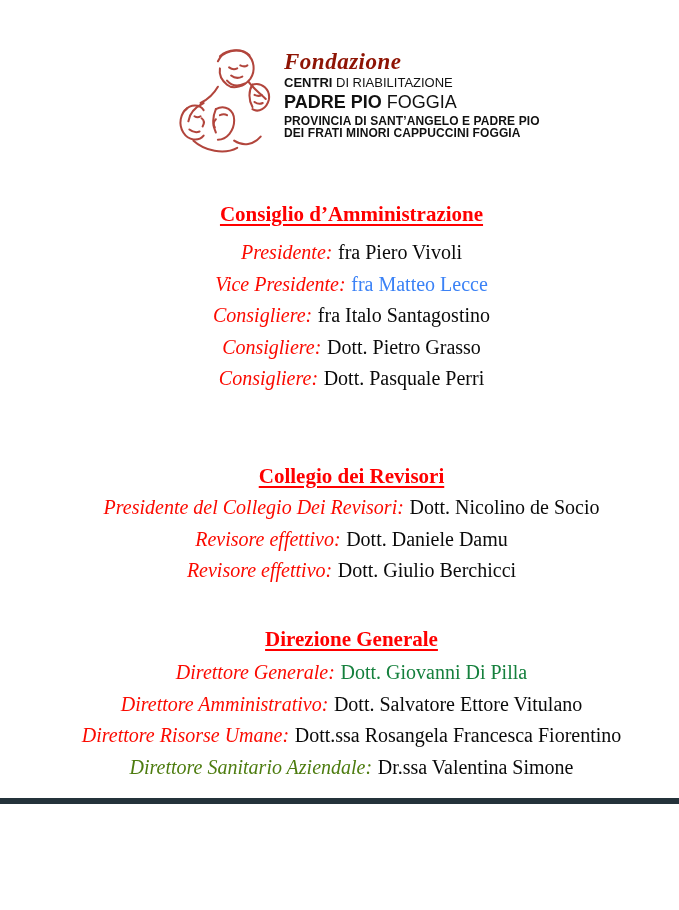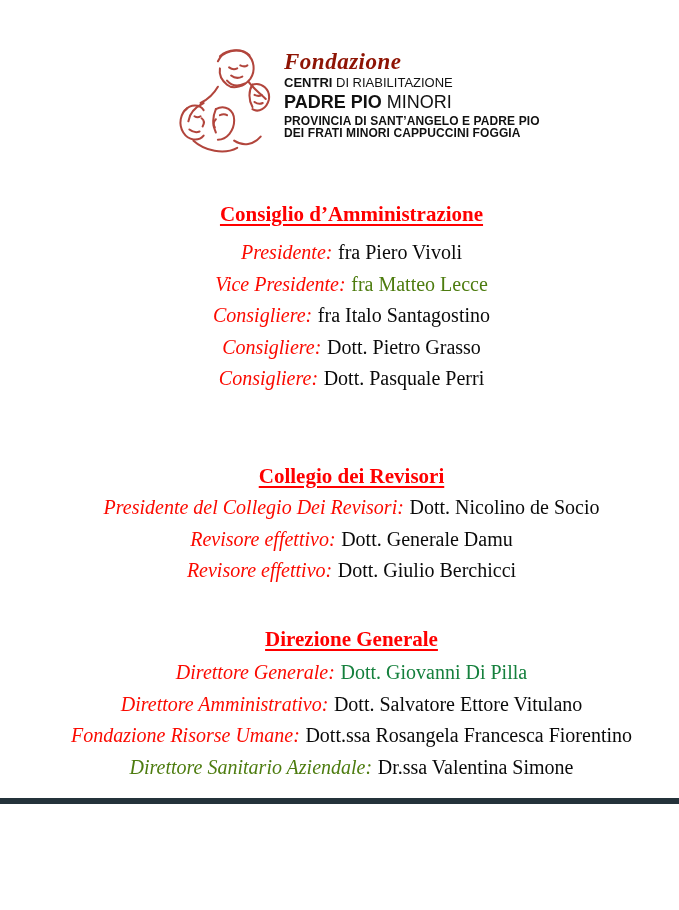--- a/index.html
+++ b/index.html
@@ -82,50 +82,50 @@
       <path d="M80,48 q4,2 7,0"></path>
       <path d="M80,55 q4,3 8,1"></path>
 
       <path d="M20,93 C31,103 50,107 63,100"></path>
       <path d="M60,93 C69,99 79,97 86,89"></path>
       <path d="M30,56 C22,60 16,66 15,74"></path>
     </svg>
     <div id="logo-text">
       <div class="brand-italic" style="color: rgb(142, 20, 4);">Fondazione</div>
       <div class="brand-line1"><span class="b">CENTRI</span><span> DI RIABILITAZIONE</span></div>
-      <div class="brand-line2"><span class="b">PADRE PIO</span><span> MINORI</span></div>
+      <div class="brand-line2"><span class="b">PADRE PIO</span><span> FOGGIA</span></div>
       <div class="brand-small first">PROVINCIA DI SANT’ANGELO E PADRE PIO</div>
       <div class="brand-small">DEI FRATI MINORI CAPPUCCINI FOGGIA</div>
     </div>
   </div>
 
   <div class="section" id="sec-1">
     <div class="section-title" style="color: rgb(255, 0, 0);">Consiglio d’Amministrazione</div>
     <div class="rows">
       <div class="row"><span class="lbl" style="color: rgb(251, 10, 0);">Presidente:</span><span class="val" style="color: rgb(10, 10, 10);">fra Piero Vivoli</span></div>
-      <div class="row"><span class="lbl" style="color: rgb(251, 10, 0);">Vice Presidente:</span><span class="val" style="color: #4d7c0f;">fra Matteo Lecce</span></div>
+      <div class="row"><span class="lbl" style="color: rgb(251, 10, 0);">Vice Presidente:</span><span class="val" style="color: #3b82f6;">fra Matteo Lecce</span></div>
       <div class="row"><span class="lbl" style="color: rgb(251, 10, 0);">Consigliere:</span><span class="val" style="color: rgb(10, 10, 10);">fra Italo Santagostino</span></div>
       <div class="row"><span class="lbl" style="color: rgb(251, 10, 0);">Consigliere:</span><span class="val" style="color: rgb(10, 10, 10);">Dott. Pietro Grasso</span></div>
       <div class="row"><span class="lbl" style="color: rgb(251, 10, 0);">Consigliere:</span><span class="val" style="color: rgb(10, 10, 10);">Dott. Pasquale Perri</span></div>
     </div>
   </div>
 
   <div class="section" id="sec-2">
     <div class="section-title" style="color: rgb(255, 0, 0);">Collegio dei Revisori</div>
     <div class="rows">
       <div class="row"><span class="lbl" style="color: rgb(251, 10, 0);">Presidente del Collegio Dei Revisori:</span><span class="val" style="color: rgb(10, 10, 10);">Dott. Nicolino de Socio</span></div>
-      <div class="row"><span class="lbl" style="color: rgb(251, 10, 0);">Revisore effettivo:</span><span class="val" style="color: rgb(10, 10, 10);">Dott. Generale Damu</span></div>
+      <div class="row"><span class="lbl" style="color: rgb(251, 10, 0);">Revisore effettivo:</span><span class="val" style="color: rgb(10, 10, 10);">Dott. Daniele Damu</span></div>
       <div class="row"><span class="lbl" style="color: rgb(251, 10, 0);">Revisore effettivo:</span><span class="val" style="color: rgb(10, 10, 10);">Dott. Giulio Berchicci</span></div>
     </div>
   </div>
 
   <div class="section" id="sec-3">
     <div class="section-title" style="color: rgb(255, 0, 0);">Direzione Generale</div>
     <div class="rows">
       <div class="row"><span class="lbl" style="color: rgb(251, 10, 0);">Direttore Generale:</span><span class="val" style="color: #15803d;">Dott. Giovanni Di Pilla</span></div>
       <div class="row"><span class="lbl" style="color: rgb(251, 10, 0);">Direttore Amministrativo:</span><span class="val" style="color: rgb(10, 10, 10);">Dott. Salvatore Ettore Vitulano</span></div>
-      <div class="row"><span class="lbl" style="color: rgb(251, 10, 0);">Fondazione Risorse Umane:</span><span class="val" style="color: rgb(10, 10, 10);">Dott.ssa Rosangela Francesca Fiorentino</span></div>
+      <div class="row"><span class="lbl" style="color: rgb(251, 10, 0);">Direttore Risorse Umane:</span><span class="val" style="color: rgb(10, 10, 10);">Dott.ssa Rosangela Francesca Fiorentino</span></div>
       <div class="row"><span class="lbl" style="color: #4d7c0f;">Direttore Sanitario Aziendale:</span><span class="val" style="color: rgb(10, 10, 10);">Dr.ssa Valentina Simone</span></div>
     </div>
   </div>
 
   <div id="footer-bar" style="background: rgb(36, 50, 58);"></div>
 </div>
 
 </body></html>

